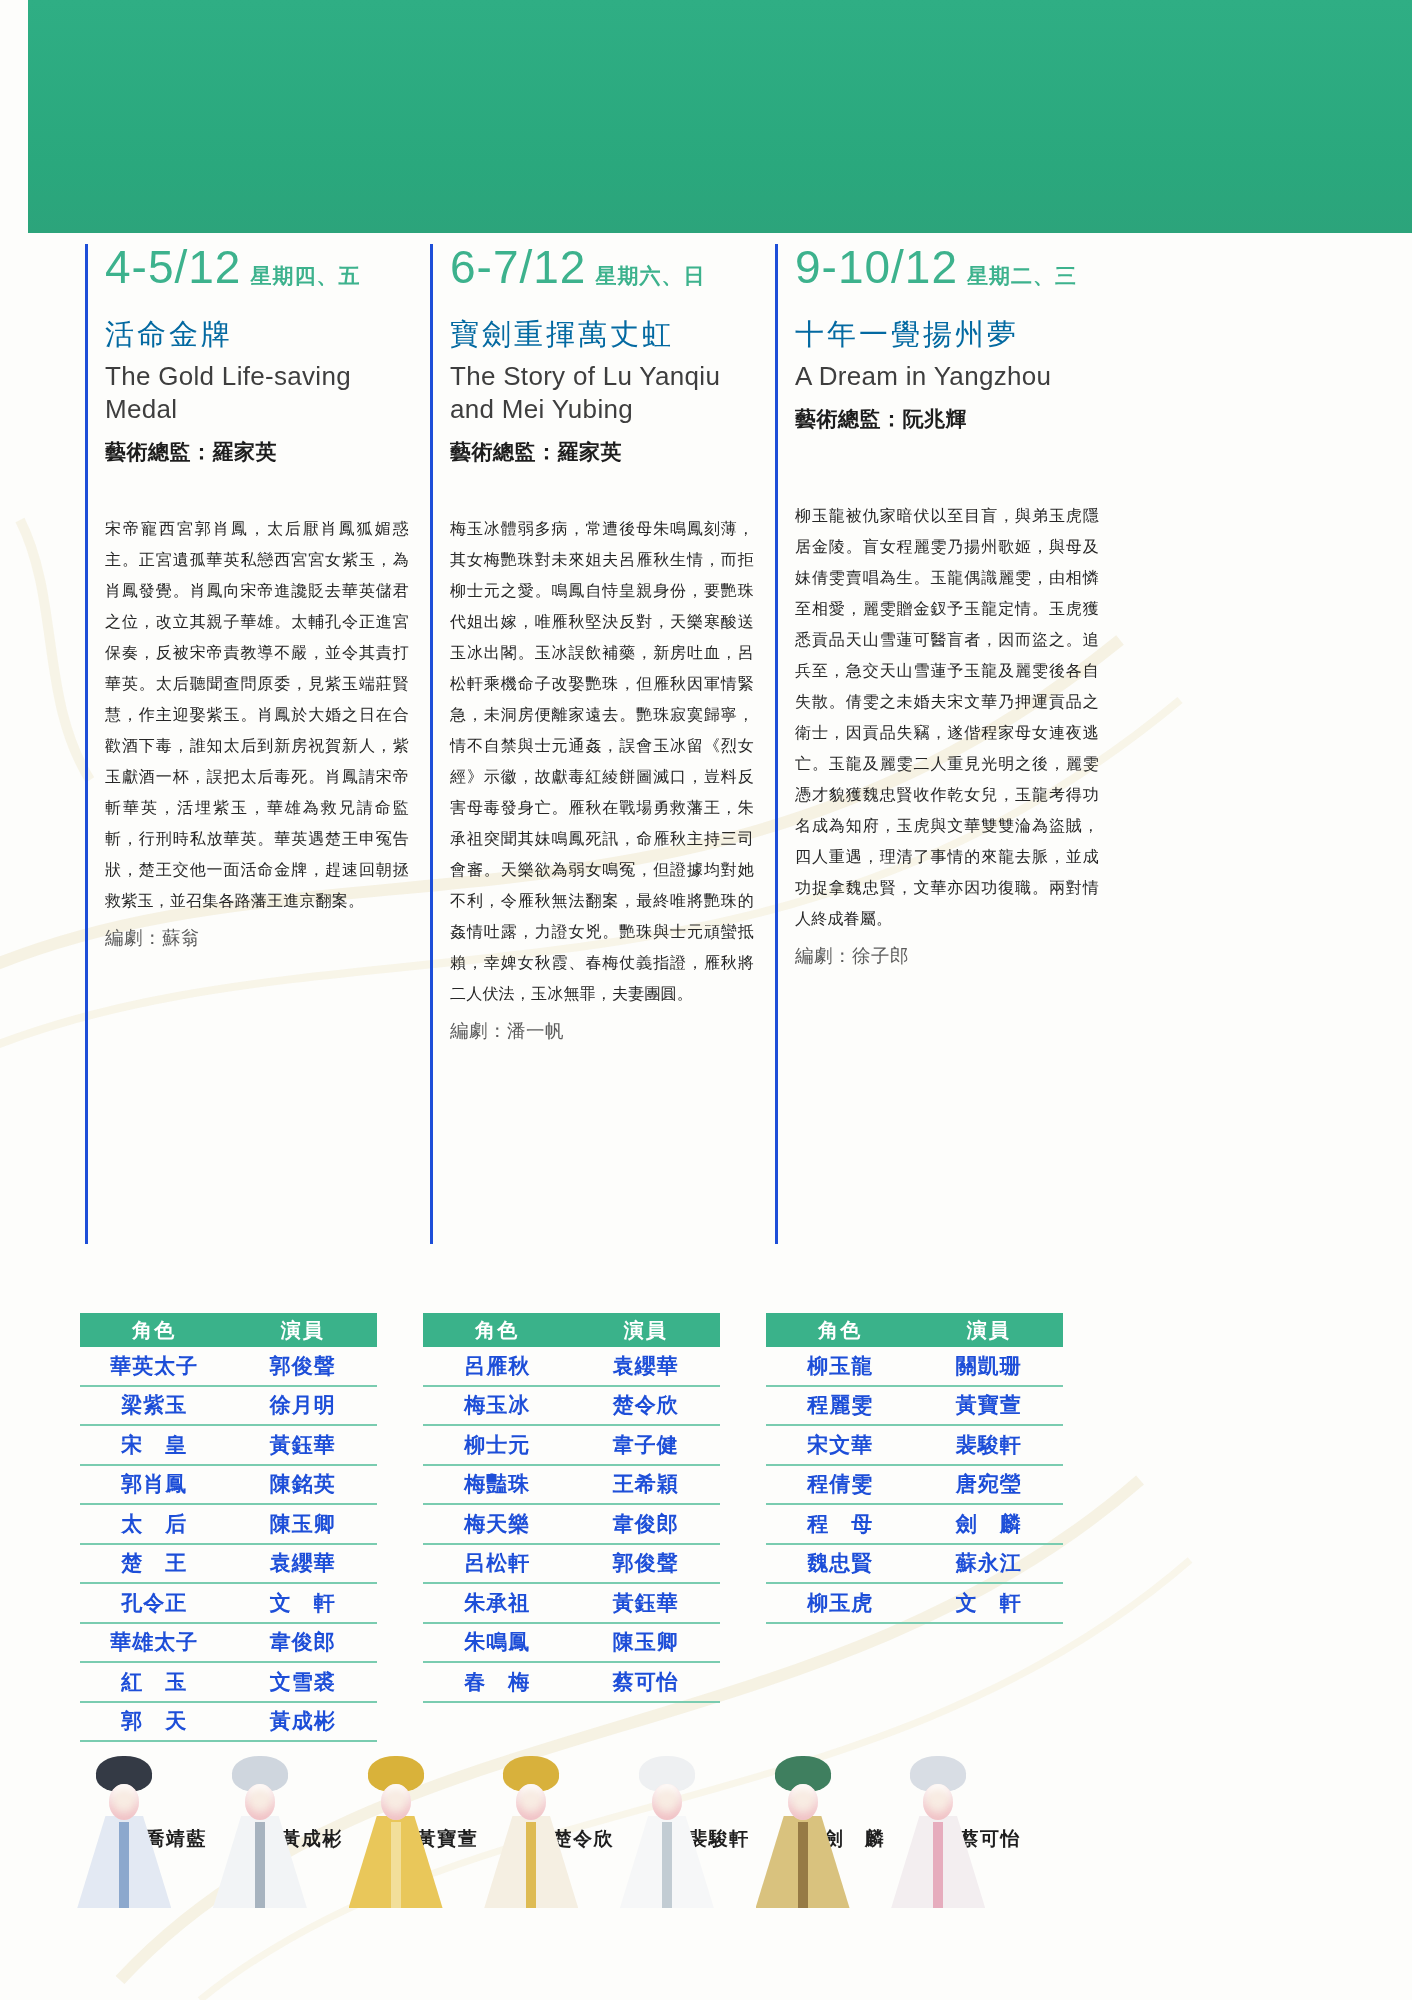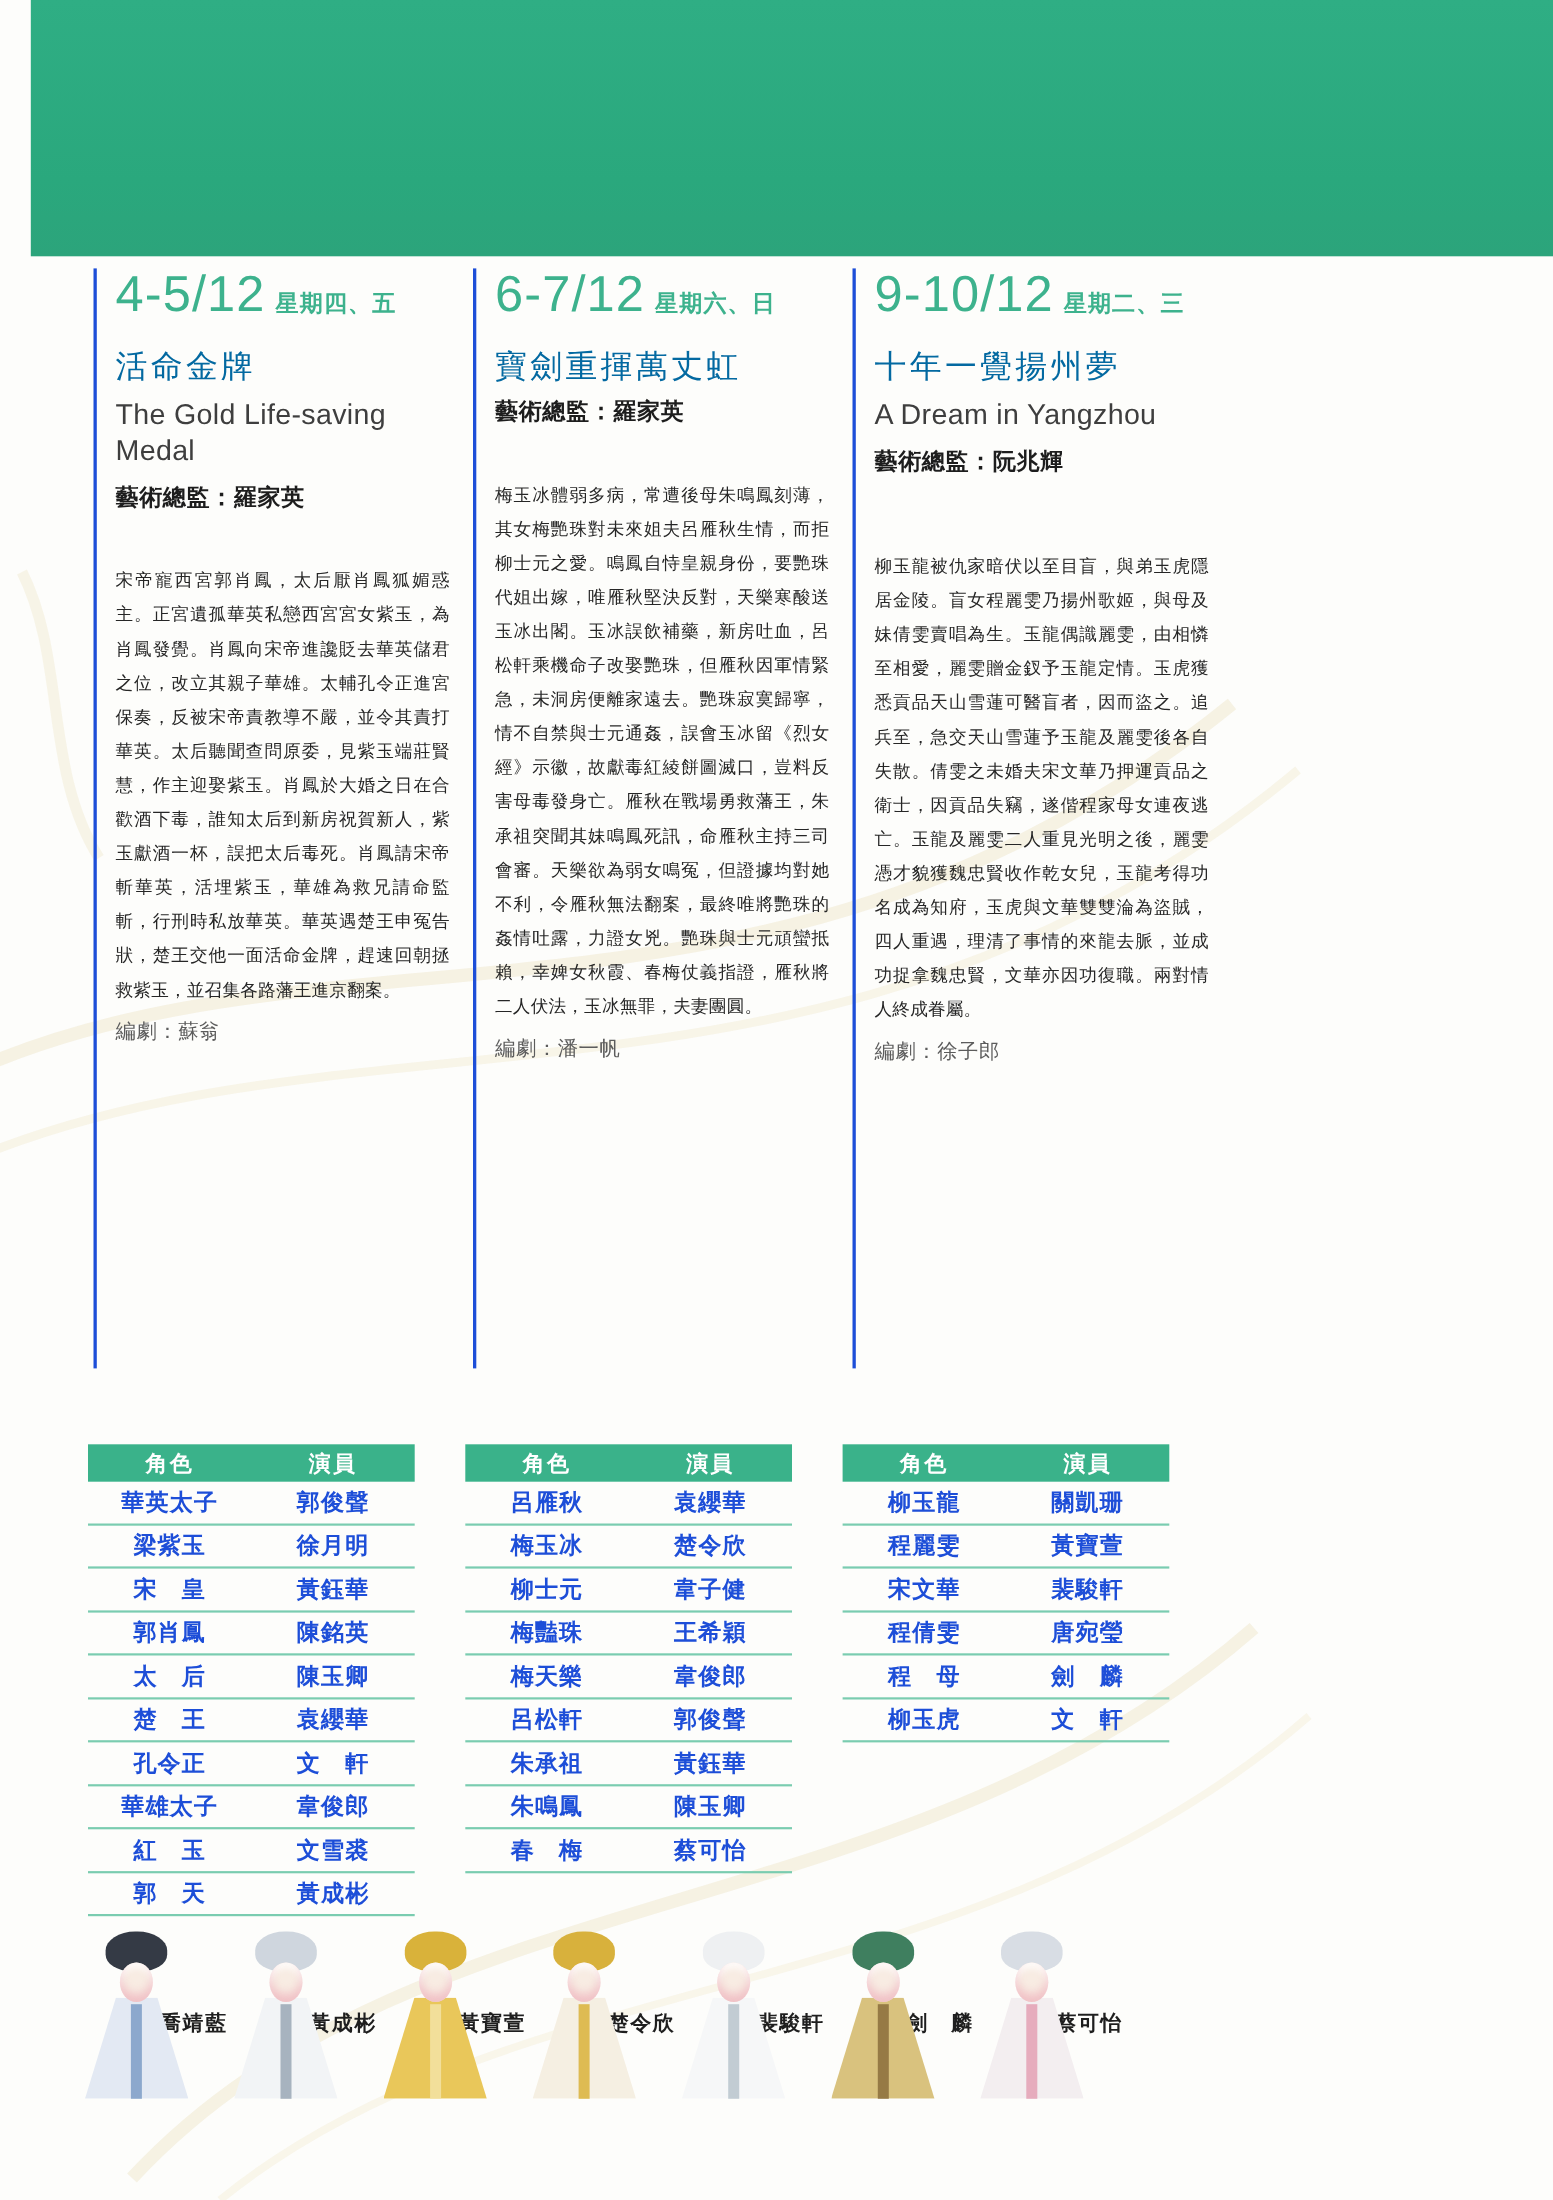--- a/index.html
+++ b/index.html
@@ -81,20 +81,21 @@
       <p class="synopsis">宋帝寵西宮郭肖鳳，太后厭肖鳳狐媚惑主。正宮遺孤華英私戀西宮宮女紫玉，為肖鳳發覺。肖鳳向宋帝進讒貶去華英儲君之位，改立其親子華雄。太輔孔令正進宮保奏，反被宋帝責教導不嚴，並令其責打華英。太后聽聞查問原委，見紫玉端莊賢慧，作主迎娶紫玉。肖鳳於大婚之日在合歡酒下毒，誰知太后到新房祝賀新人，紫玉獻酒一杯，誤把太后毒死。肖鳳請宋帝斬華英，活埋紫玉，華雄為救兄請命監斬，行刑時私放華英。華英遇楚王申冤告狀，楚王交他一面活命金牌，趕速回朝拯救紫玉，並召集各路藩王進京翻案。</p>
       <p class="playwright"><span>編劇：</span><span>蘇翁</span></p>
     </section>
 
     <section class="show-col">
       <div class="date-row">
         <span class="date">6-7/12</span>
         <span class="weekday">星期六、日</span>
       </div>
       <h2 class="title-zh">寶劍重揮萬丈虹</h2>
+      <h3 class="title-en">The Story of Lu Yanqiu and Mei Yubing</h3>
       <p class="director"><span>藝術總監：</span><span>羅家英</span></p>
       <p class="synopsis">梅玉冰體弱多病，常遭後母朱鳴鳳刻薄，其女梅艷珠對未來姐夫呂雁秋生情，而拒柳士元之愛。鳴鳳自恃皇親身份，要艷珠代姐出嫁，唯雁秋堅決反對，天樂寒酸送玉冰出閣。玉冰誤飲補藥，新房吐血，呂松軒乘機命子改娶艷珠，但雁秋因軍情緊急，未洞房便離家遠去。艷珠寂寞歸寧，情不自禁與士元通姦，誤會玉冰留《烈女經》示徽，故獻毒紅綾餅圖滅口，豈料反害母毒發身亡。雁秋在戰場勇救藩王，朱承祖突聞其妹鳴鳳死訊，命雁秋主持三司會審。天樂欲為弱女鳴冤，但證據均對她不利，令雁秋無法翻案，最終唯將艷珠的姦情吐露，力證女兇。艷珠與士元頑蠻抵賴，幸婢女秋霞、春梅仗義指證，雁秋將二人伏法，玉冰無罪，夫妻團圓。</p>
       <p class="playwright"><span>編劇：</span><span>潘一帆</span></p>
     </section>
 
     <section class="show-col short-title">
       <div class="date-row">
         <span class="date">9-10/12</span>
         <span class="weekday">星期二、三</span>
       </div>
@@ -223,20 +224,24 @@
           </div>
           <div class="cast-row">
             <span>程倩雯</span>
             <span>唐宛瑩</span>
           </div>
           <div class="cast-row">
             <span>程　母</span>
             <span>劍　麟</span>
           </div>
           <div class="cast-row">
+            <span>魏忠賢</span>
+            <span>蘇永江</span>
+          </div>
+          <div class="cast-row">
             <span>柳玉虎</span>
             <span>文　軒</span>
           </div>
         </div>
     </div>
 
   </div>
 
   <div class="performers">
       <div class="performer">

